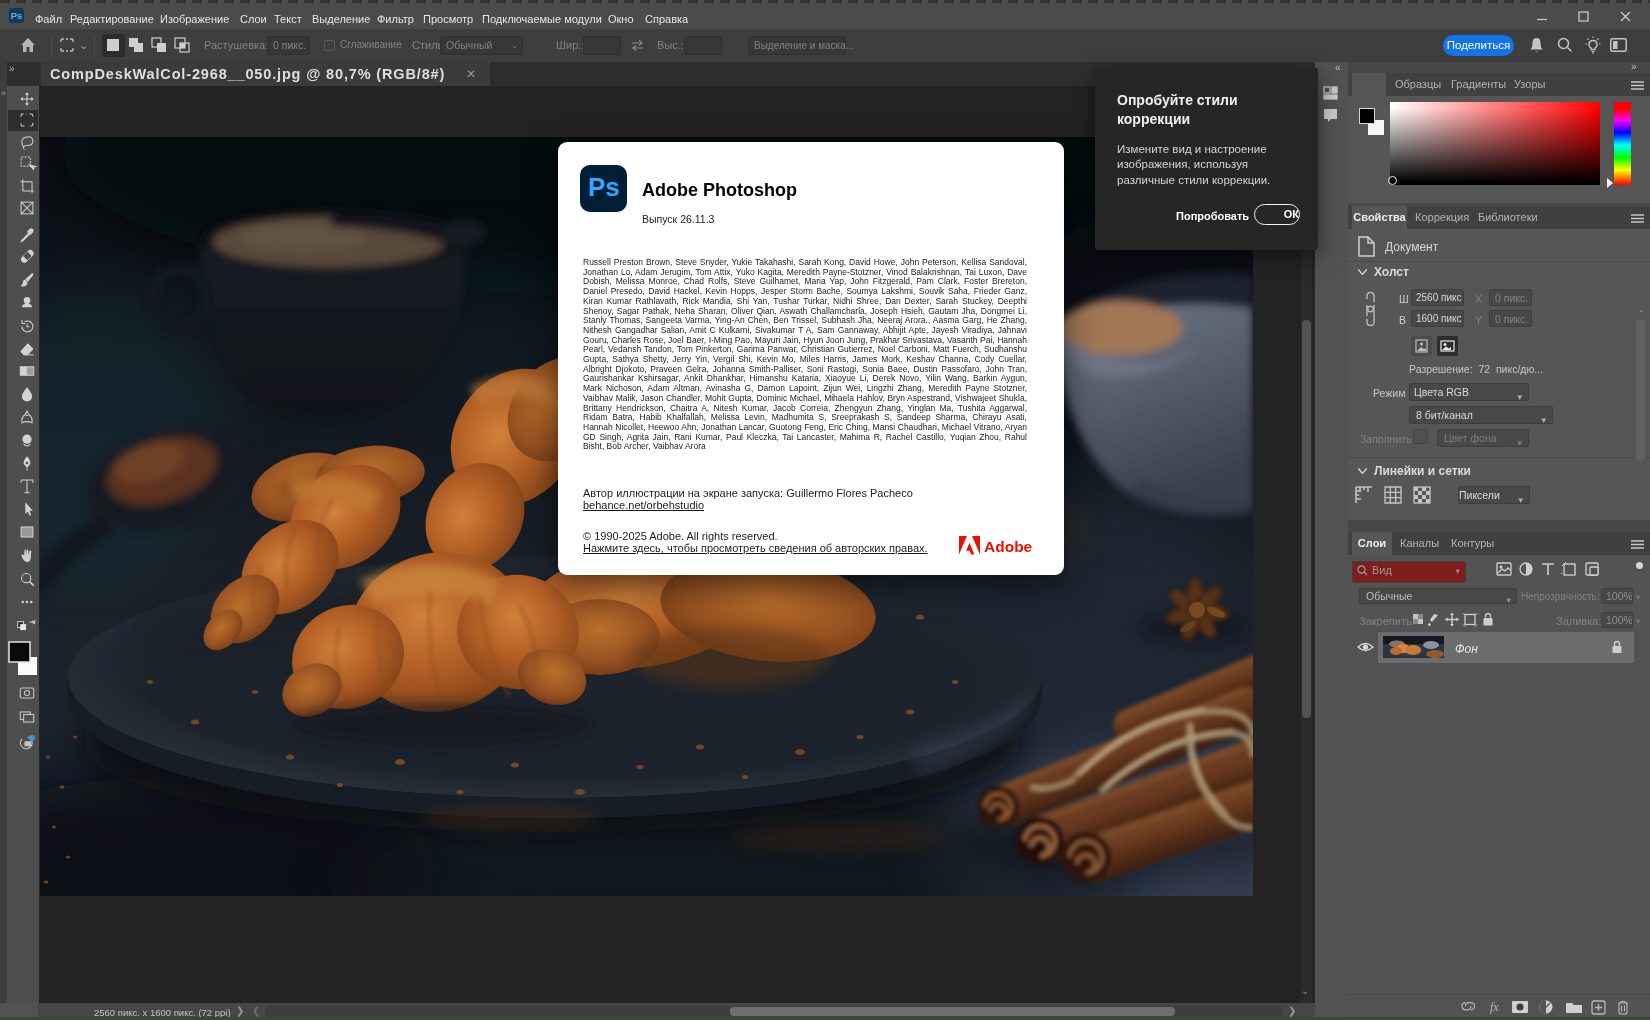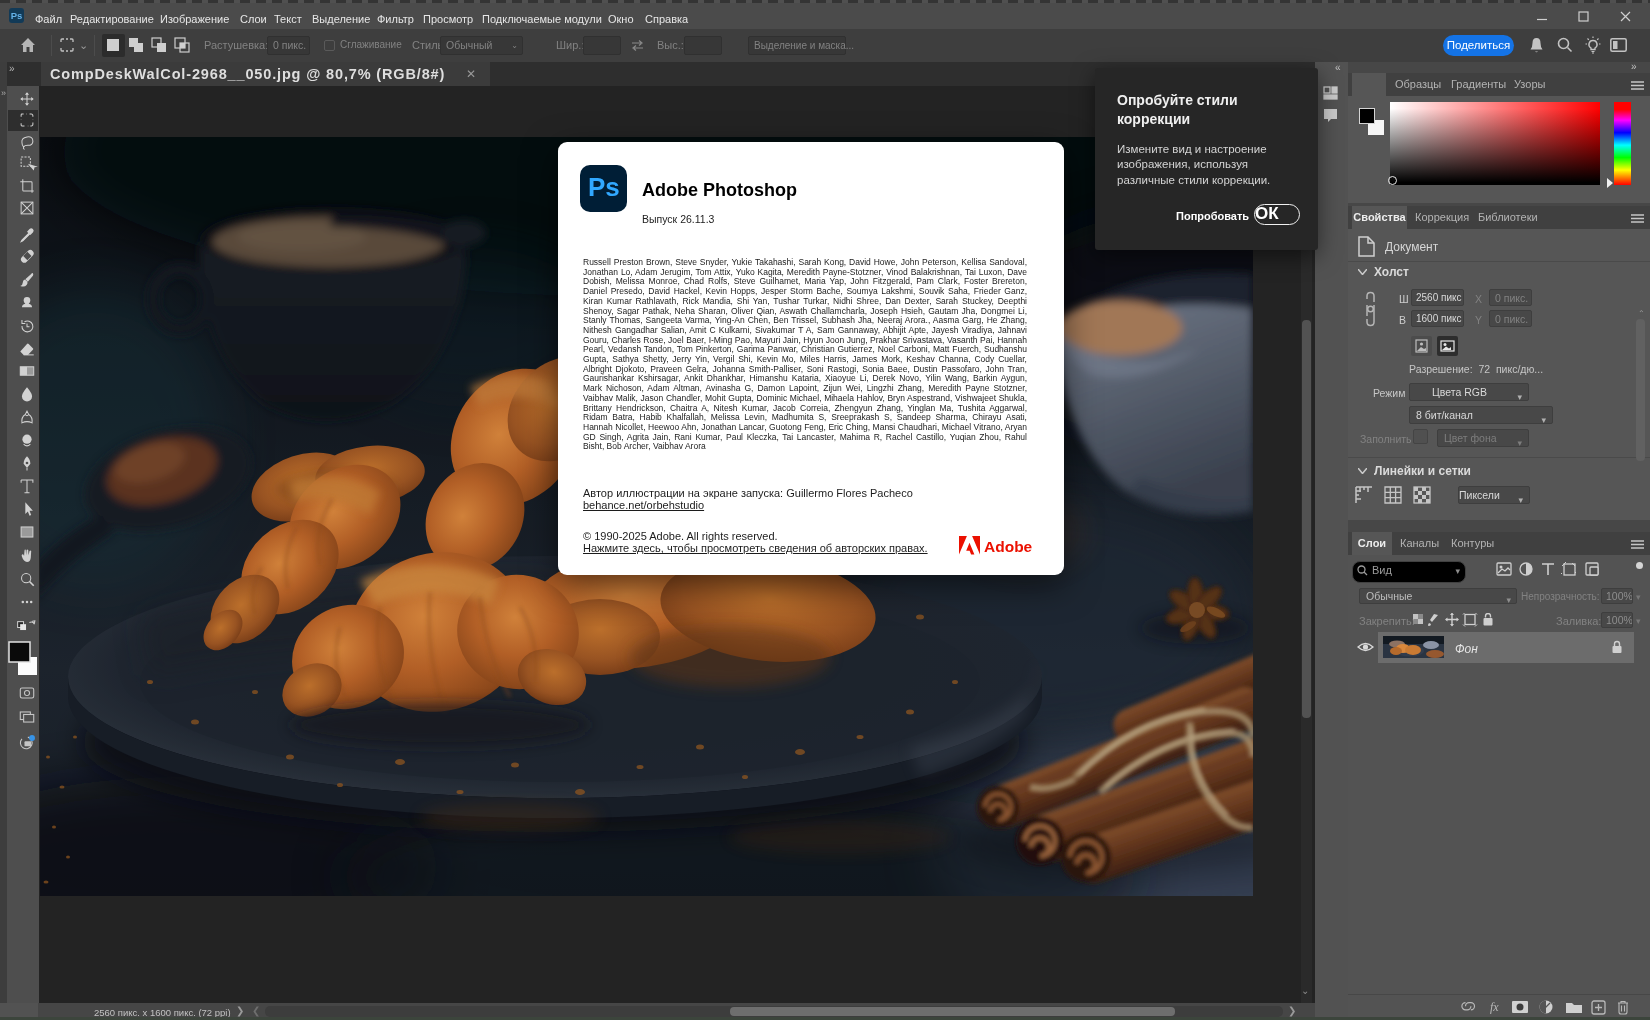--- a/index.html
+++ b/index.html
@@ -71,21 +71,21 @@
   #copyr { position:absolute; left:25px; top:388px; font-size:11px; color:#1c1c1c; }
   #copylink { position:absolute; left:25px; top:400px; font-size:11px; color:#1c1c1c; text-decoration:underline; }
   #adobelogo { position:absolute; right:29px; bottom:13px; }
 
   #popup { left:1095px; top:68px; width:223px; height:182px; background:#262626;
     box-shadow:0 6px 22px rgba(0,0,0,0.5); border-radius:3px; color:#efefef; }
   #poptitle { position:absolute; left:22px; top:23px; font-size:14px; font-weight:bold; line-height:18.5px; }
   #popbody { position:absolute; left:22px; top:74px; font-size:11.5px; line-height:15.3px; color:#d4d4d4; }
   #poptry { position:absolute; left:81px; top:142px; font-size:11px; font-weight:bold; color:#fff; }
   #popok { position:absolute; left:159px; top:136px; width:46px; height:21px; border:1.5px solid #f0f0f0;
-    border-radius:11px; text-align:left; line-height:18px; font-size:17px; font-weight:bold; color:#fff; }
+    border-radius:11px; text-align:right; line-height:18px; font-size:11px; font-weight:bold; color:#fff; }
 </style>
 </head>
 <body>
 <div id="app">
   <div id="topstrip" class="abs"></div>
 
   <div id="titlebar" class="abs">
     <div id="psicon" class="abs">Ps</div>
     <div class="menu abs" style="left:35px">Файл</div>
     <div class="menu abs" style="left:70px">Редактирование</div>
@@ -637,21 +637,21 @@
       </div>
       <div class="abs" style="left:89px;top:107px;width:21px;height:20px;background:#2d2d2d;border-radius:2px">
         <svg class="abs" style="left:3px;top:4px" width="15" height="12">
             <rect x="1" y="1" width="13" height="10" fill="none" stroke="#e8e8e8" stroke-width="1.2"></rect>
             <circle cx="5" cy="4.5" r="1.5" fill="#e8e8e8"></circle>
             <path d="M2,10 L6,6.5 L9,8.5 L11,7 V10 Z" fill="#e8e8e8"></path>
           </svg>
       </div>
       <div class="plabel" style="left:61px;top:134px;color:#c6c6c6">Разрешение:&nbsp; 72&nbsp; пикс/дю...</div>
       <div class="plabel" style="left:25px;top:158px;color:#c6c6c6">Режим</div>
-      <div class="pinput" style="left:61px;top:154px;width:120px;height:18px;line-height:17px;padding-left:22px">Цвета RGB<span class="pchev" style="right:6px;top:5px">▾</span></div>
+      <div class="pinput" style="left:61px;top:154px;width:120px;height:18px;line-height:17px;padding-left:4px">Цвета RGB<span class="pchev" style="right:6px;top:5px">▾</span></div>
       <div class="pinput" style="left:61px;top:177px;width:144px;height:18px;line-height:17px;padding-left:6px">8 бит/канал<span class="pchev" style="right:6px;top:5px">▾</span></div>
       <div class="plabel pdis" style="left:12px;top:204px">Заполнить</div>
       <div class="abs" style="left:65px;top:200px;width:15px;height:15px;background:#505050;border:1px solid #444;border-radius:2px"></div>
       <div class="pinput pdis" style="left:89px;top:200px;width:92px;height:18px;line-height:17px;padding-left:6px;color:#7d7d7d">Цвет фона<span class="pchev" style="right:6px;top:5px;color:#7d7d7d">▾</span></div>
       <div class="abs" style="left:0;top:228px;width:302px;height:1px;background:#4a4a4a"></div>
       <svg class="abs" style="left:10px;top:239px" width="9" height="6">
           <path d="M0,0 L4.5,5.5 L9,0" fill="none" stroke="#c9c9c9" stroke-width="1.5"></path>
         </svg>
       <div class="plabel" style="left:26px;top:235px;color:#dadada;font-weight:bold;font-size:12px">Линейки и сетки</div>
       <svg class="abs" style="left:6px;top:256px" width="20" height="20">
@@ -671,21 +671,21 @@
 
     <div class="ptabsrow" style="top:470px">
       <div class="ptab active" style="left:4px;width:40px;padding:0;text-align:center">Слои</div>
       <div class="ptab" style="left:48px;padding:0 4px">Каналы</div>
       <div class="ptab" style="left:99px;padding:0 4px">Контуры</div>
       <svg class="pmenu" style="top:8px" width="13" height="9">
           <path d="M0,1 H13 M0,4.5 H13 M0,8 H13" stroke="#c5c5c5" stroke-width="1.4"></path>
         </svg>
     </div>
     <div class="abs" style="left:0;top:493px;width:302px;height:465px;background:#535353">
-      <div class="abs" style="left:4px;top:6px;width:114px;height:22px;background:#000000;border:1px solid #414141;border-radius:8px">
+      <div class="abs" style="left:4px;top:6px;width:114px;height:22px;background:#7f1d1d;border:1px solid #414141;border-radius:0">
         <svg class="abs" style="left:4px;top:3px" width="11" height="11">
             <circle cx="4.5" cy="4.5" r="3.5" fill="none" stroke="#9b9b9b" stroke-width="1.3"></circle>
             <path d="M7,7 L10,10" stroke="#9b9b9b" stroke-width="1.3"></path>
           </svg>
         <span class="abs" style="left:19px;top:2px;font-size:11px;color:#9b9b9b">Вид</span>
         <span class="pchev" style="right:5px;top:4px;color:#8e8e8e">▾</span>
       </div>
       <svg class="abs" style="left:148px;top:7px" width="150" height="15" viewBox="0 0 150 15">
         <g stroke="#cfcfcf" fill="none" stroke-width="1.3">
           <rect x="1" y="1" width="14" height="12" rx="1"></rect>

